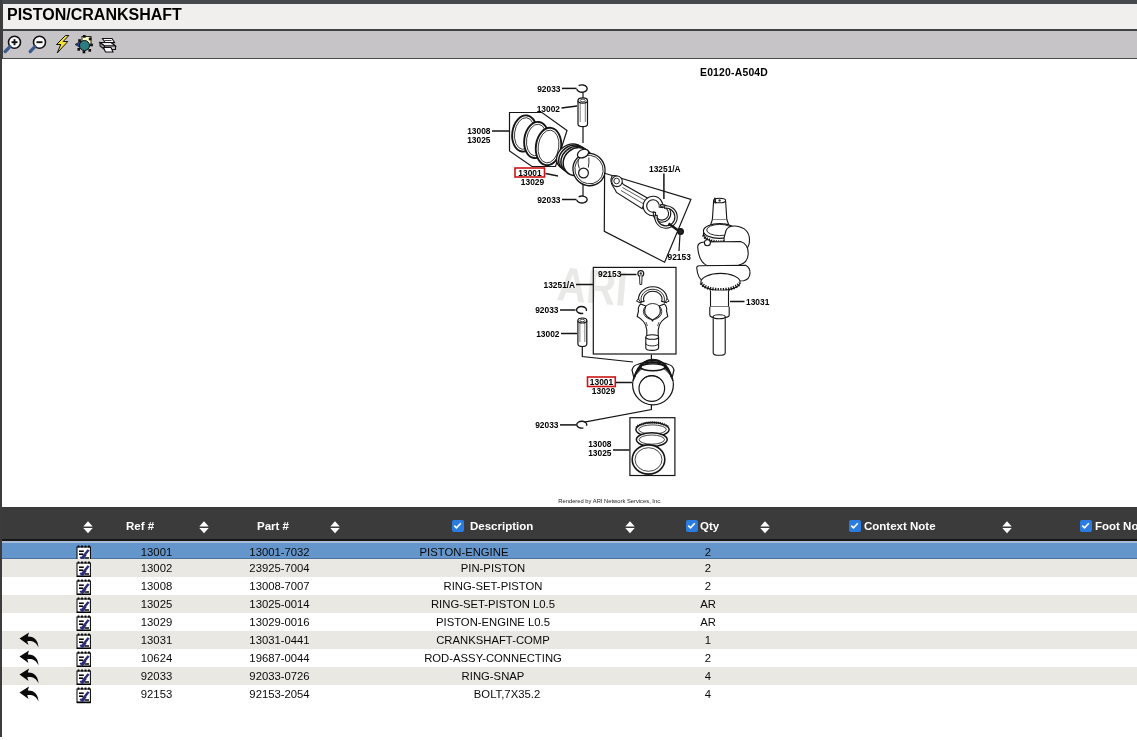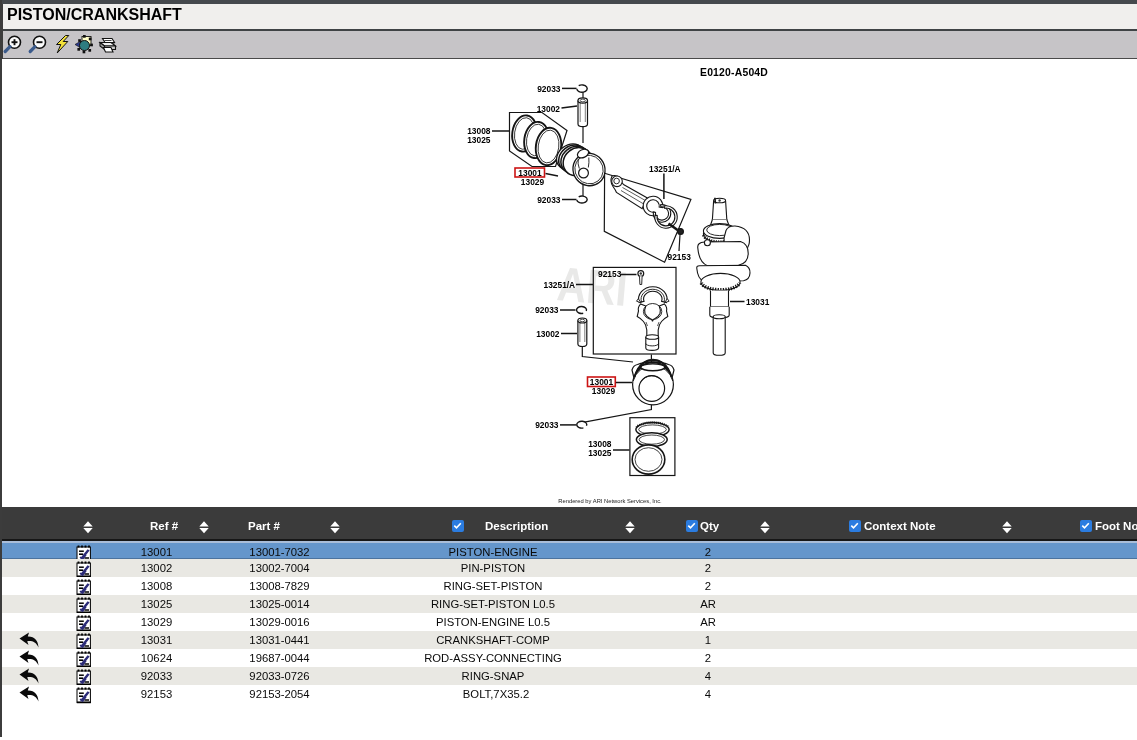--- a/index.html
+++ b/index.html
@@ -273,36 +273,36 @@
   <text x="610" y="503" font-size="5.8" fill="#222" stroke="none" text-anchor="middle" font-family="Liberation Sans">Rendered by ARI Network Services, Inc.</text>
 </g>
 </svg>
 
 <div class="abs" id="thead"></div>
 <div id="theadcontent">
   <svg class="sortg" style="left:83px" width="10" height="13" viewBox="0 0 10 13">
       <path d="M5 0.2 L9.7 5.5 H0.3 Z" fill="#fff"></path>
       <path d="M5 12.3 L9.7 7 H0.3 Z" fill="#fff"></path>
     </svg>
-  <div class="hlab" style="left:164px;transform:translateX(-50%)">Ref #</div>
+  <div class="hlab" style="left:140px;transform:translateX(-50%)">Ref #</div>
   <svg class="sortg" style="left:199px" width="10" height="13" viewBox="0 0 10 13">
       <path d="M5 0.2 L9.7 5.5 H0.3 Z" fill="#fff"></path>
       <path d="M5 12.3 L9.7 7 H0.3 Z" fill="#fff"></path>
     </svg>
-  <div class="hlab" style="left:264px;transform:translateX(-50%)">Part #</div>
+  <div class="hlab" style="left:273px;transform:translateX(-50%)">Part #</div>
   <svg class="sortg" style="left:330px" width="10" height="13" viewBox="0 0 10 13">
       <path d="M5 0.2 L9.7 5.5 H0.3 Z" fill="#fff"></path>
       <path d="M5 12.3 L9.7 7 H0.3 Z" fill="#fff"></path>
     </svg>
   <div class="cbx" style="left:452px">
       <svg width="11" height="11" viewBox="0 0 11 11">
         <path d="M2.3 5.6 L4.5 7.8 L8.8 3.2" stroke="#fff" stroke-width="1.6" fill="none"></path>
       </svg>
     </div>
-  <div class="hlab" style="left:485px">Description</div>
+  <div class="hlab" style="left:470px">Description</div>
   <svg class="sortg" style="left:625px" width="10" height="13" viewBox="0 0 10 13">
       <path d="M5 0.2 L9.7 5.5 H0.3 Z" fill="#fff"></path>
       <path d="M5 12.3 L9.7 7 H0.3 Z" fill="#fff"></path>
     </svg>
   <div class="cbx" style="left:686px">
       <svg width="11" height="11" viewBox="0 0 11 11">
         <path d="M2.3 5.6 L4.5 7.8 L8.8 3.2" stroke="#fff" stroke-width="1.6" fill="none"></path>
       </svg>
     </div>
   <div class="hlab" style="left:700px">Qty</div>
@@ -335,52 +335,52 @@
 <line x1="1" y1="15.3" x2="14.8" y2="15.3" stroke="#000" stroke-width="1.7"></line>
 <line x1="1.6" y1="1.4" x2="14.4" y2="1.4" stroke="#000" stroke-width="2" stroke-dasharray="1.8 1.7"></line>
 <line x1="3" y1="6.2" x2="7.8" y2="6.2" stroke="#000" stroke-width="1.5"></line>
 <line x1="3" y1="9.2" x2="7.2" y2="9.2" stroke="#000" stroke-width="1.6"></line>
 <line x1="8.4" y1="13" x2="13" y2="13" stroke="#000" stroke-width="1.5"></line>
 <path d="M4.4 14.8 L5.2 12 L11.6 4.2 L13.6 5.4 L7.4 13.2 Z" fill="#2b2b78" stroke="none"></path>
 <path d="M4 12.2 L6.6 14.2 L10 9.8" stroke="#2b2b78" stroke-width="1.5" fill="none"></path>
 </svg>
 <div class="cell" style="left:156.5px">13001</div>
 <div class="cell" style="left:279.5px">13001-7032</div>
-<div class="cell" style="left:493px">PISTON-ENGINE</div>
+<div class="cell" style="left:464px">PISTON-ENGINE</div>
 <div class="cell" style="left:708px">2</div>
 </div>
 <div class="row r-gray" style="top:559px">
 <svg class="npi" width="16" height="17" viewBox="0 0 16 17">
 <rect x="1" y="2" width="13.4" height="13.6" fill="#fff" stroke="#000" stroke-width="1"></rect>
 <line x1="1" y1="15.3" x2="14.8" y2="15.3" stroke="#000" stroke-width="1.7"></line>
 <line x1="1.6" y1="1.4" x2="14.4" y2="1.4" stroke="#000" stroke-width="2" stroke-dasharray="1.8 1.7"></line>
 <line x1="3" y1="6.2" x2="7.8" y2="6.2" stroke="#000" stroke-width="1.5"></line>
 <line x1="3" y1="9.2" x2="7.2" y2="9.2" stroke="#000" stroke-width="1.6"></line>
 <line x1="8.4" y1="13" x2="13" y2="13" stroke="#000" stroke-width="1.5"></line>
 <path d="M4.4 14.8 L5.2 12 L11.6 4.2 L13.6 5.4 L7.4 13.2 Z" fill="#2b2b78" stroke="none"></path>
 <path d="M4 12.2 L6.6 14.2 L10 9.8" stroke="#2b2b78" stroke-width="1.5" fill="none"></path>
 </svg>
 <div class="cell" style="left:156.5px">13002</div>
-<div class="cell" style="left:279.5px">13002-7004</div>
+<div class="cell" style="left:279.5px">23925-7004</div>
 <div class="cell" style="left:493px">PIN-PISTON</div>
 <div class="cell" style="left:708px">2</div>
 </div>
 <div class="row r-white" style="top:577px">
 <svg class="npi" width="16" height="17" viewBox="0 0 16 17">
 <rect x="1" y="2" width="13.4" height="13.6" fill="#fff" stroke="#000" stroke-width="1"></rect>
 <line x1="1" y1="15.3" x2="14.8" y2="15.3" stroke="#000" stroke-width="1.7"></line>
 <line x1="1.6" y1="1.4" x2="14.4" y2="1.4" stroke="#000" stroke-width="2" stroke-dasharray="1.8 1.7"></line>
 <line x1="3" y1="6.2" x2="7.8" y2="6.2" stroke="#000" stroke-width="1.5"></line>
 <line x1="3" y1="9.2" x2="7.2" y2="9.2" stroke="#000" stroke-width="1.6"></line>
 <line x1="8.4" y1="13" x2="13" y2="13" stroke="#000" stroke-width="1.5"></line>
 <path d="M4.4 14.8 L5.2 12 L11.6 4.2 L13.6 5.4 L7.4 13.2 Z" fill="#2b2b78" stroke="none"></path>
 <path d="M4 12.2 L6.6 14.2 L10 9.8" stroke="#2b2b78" stroke-width="1.5" fill="none"></path>
 </svg>
 <div class="cell" style="left:156.5px">13008</div>
-<div class="cell" style="left:279.5px">13008-7829</div>
+<div class="cell" style="left:279.5px">13008-7007</div>
 <div class="cell" style="left:493px">RING-SET-PISTON</div>
 <div class="cell" style="left:708px">2</div>
 </div>
 <div class="row r-gray" style="top:595px">
 <svg class="npi" width="16" height="17" viewBox="0 0 16 17">
 <rect x="1" y="2" width="13.4" height="13.6" fill="#fff" stroke="#000" stroke-width="1"></rect>
 <line x1="1" y1="15.3" x2="14.8" y2="15.3" stroke="#000" stroke-width="1.7"></line>
 <line x1="1.6" y1="1.4" x2="14.4" y2="1.4" stroke="#000" stroke-width="2" stroke-dasharray="1.8 1.7"></line>
 <line x1="3" y1="6.2" x2="7.8" y2="6.2" stroke="#000" stroke-width="1.5"></line>
 <line x1="3" y1="9.2" x2="7.2" y2="9.2" stroke="#000" stroke-width="1.6"></line>
@@ -475,16 +475,16 @@
 <line x1="1" y1="15.3" x2="14.8" y2="15.3" stroke="#000" stroke-width="1.7"></line>
 <line x1="1.6" y1="1.4" x2="14.4" y2="1.4" stroke="#000" stroke-width="2" stroke-dasharray="1.8 1.7"></line>
 <line x1="3" y1="6.2" x2="7.8" y2="6.2" stroke="#000" stroke-width="1.5"></line>
 <line x1="3" y1="9.2" x2="7.2" y2="9.2" stroke="#000" stroke-width="1.6"></line>
 <line x1="8.4" y1="13" x2="13" y2="13" stroke="#000" stroke-width="1.5"></line>
 <path d="M4.4 14.8 L5.2 12 L11.6 4.2 L13.6 5.4 L7.4 13.2 Z" fill="#2b2b78" stroke="none"></path>
 <path d="M4 12.2 L6.6 14.2 L10 9.8" stroke="#2b2b78" stroke-width="1.5" fill="none"></path>
 </svg>
 <div class="cell" style="left:156.5px">92153</div>
 <div class="cell" style="left:279.5px">92153-2054</div>
-<div class="cell" style="left:496px">BOLT,7X35.2</div>
+<div class="cell" style="left:507px">BOLT,7X35.2</div>
 <div class="cell" style="left:708px">4</div>
 </div>
 </div>
 
 </body></html>

